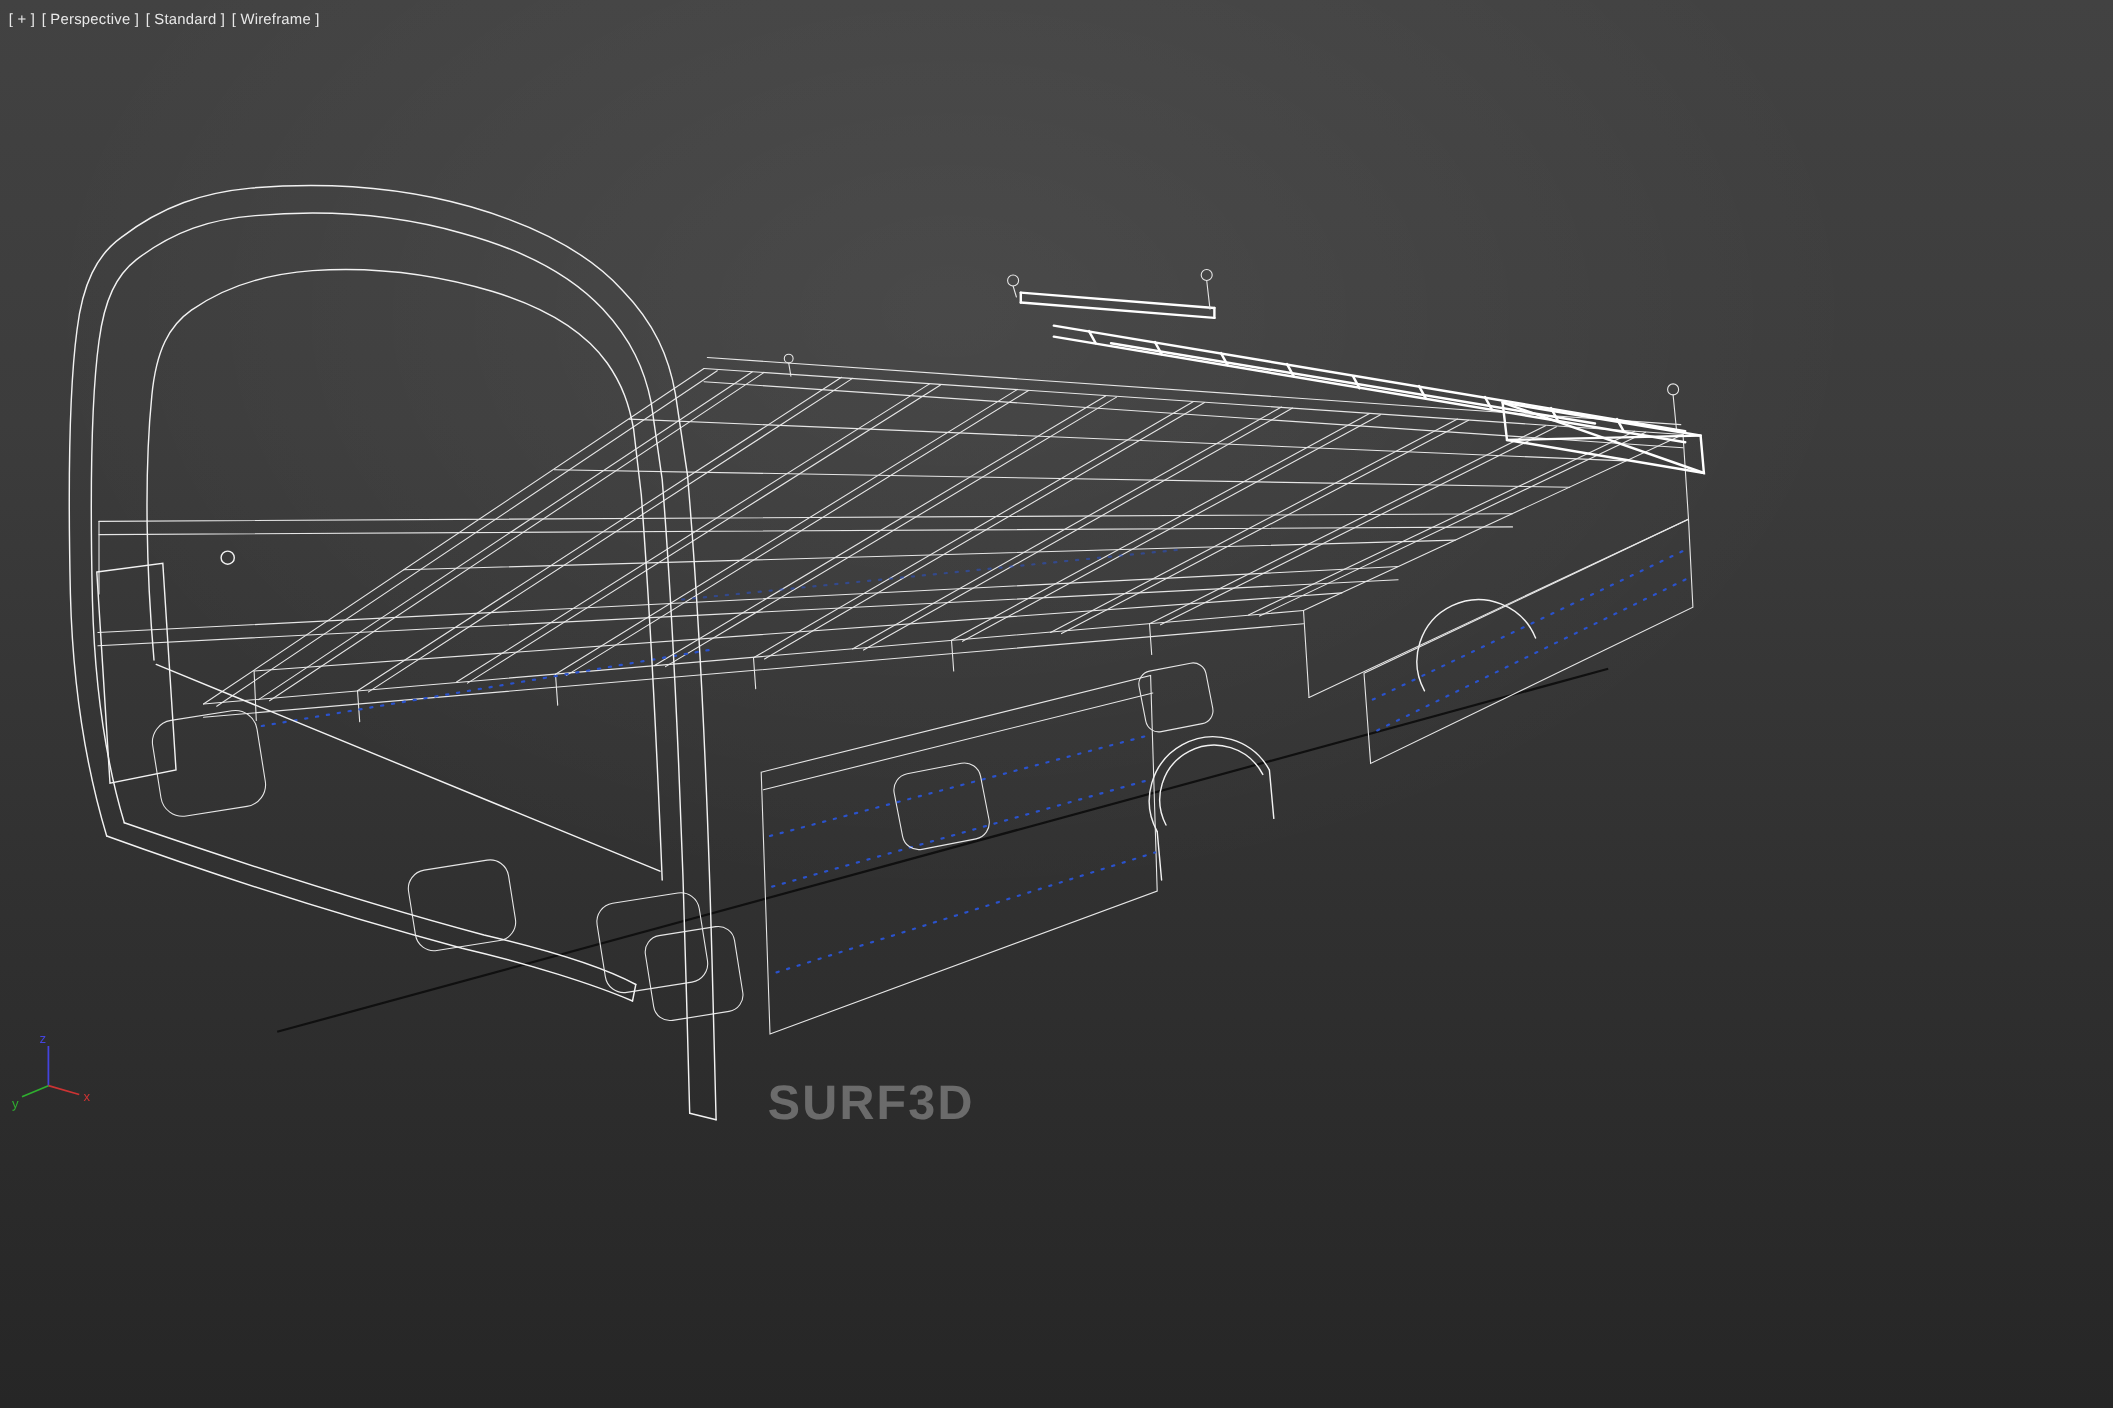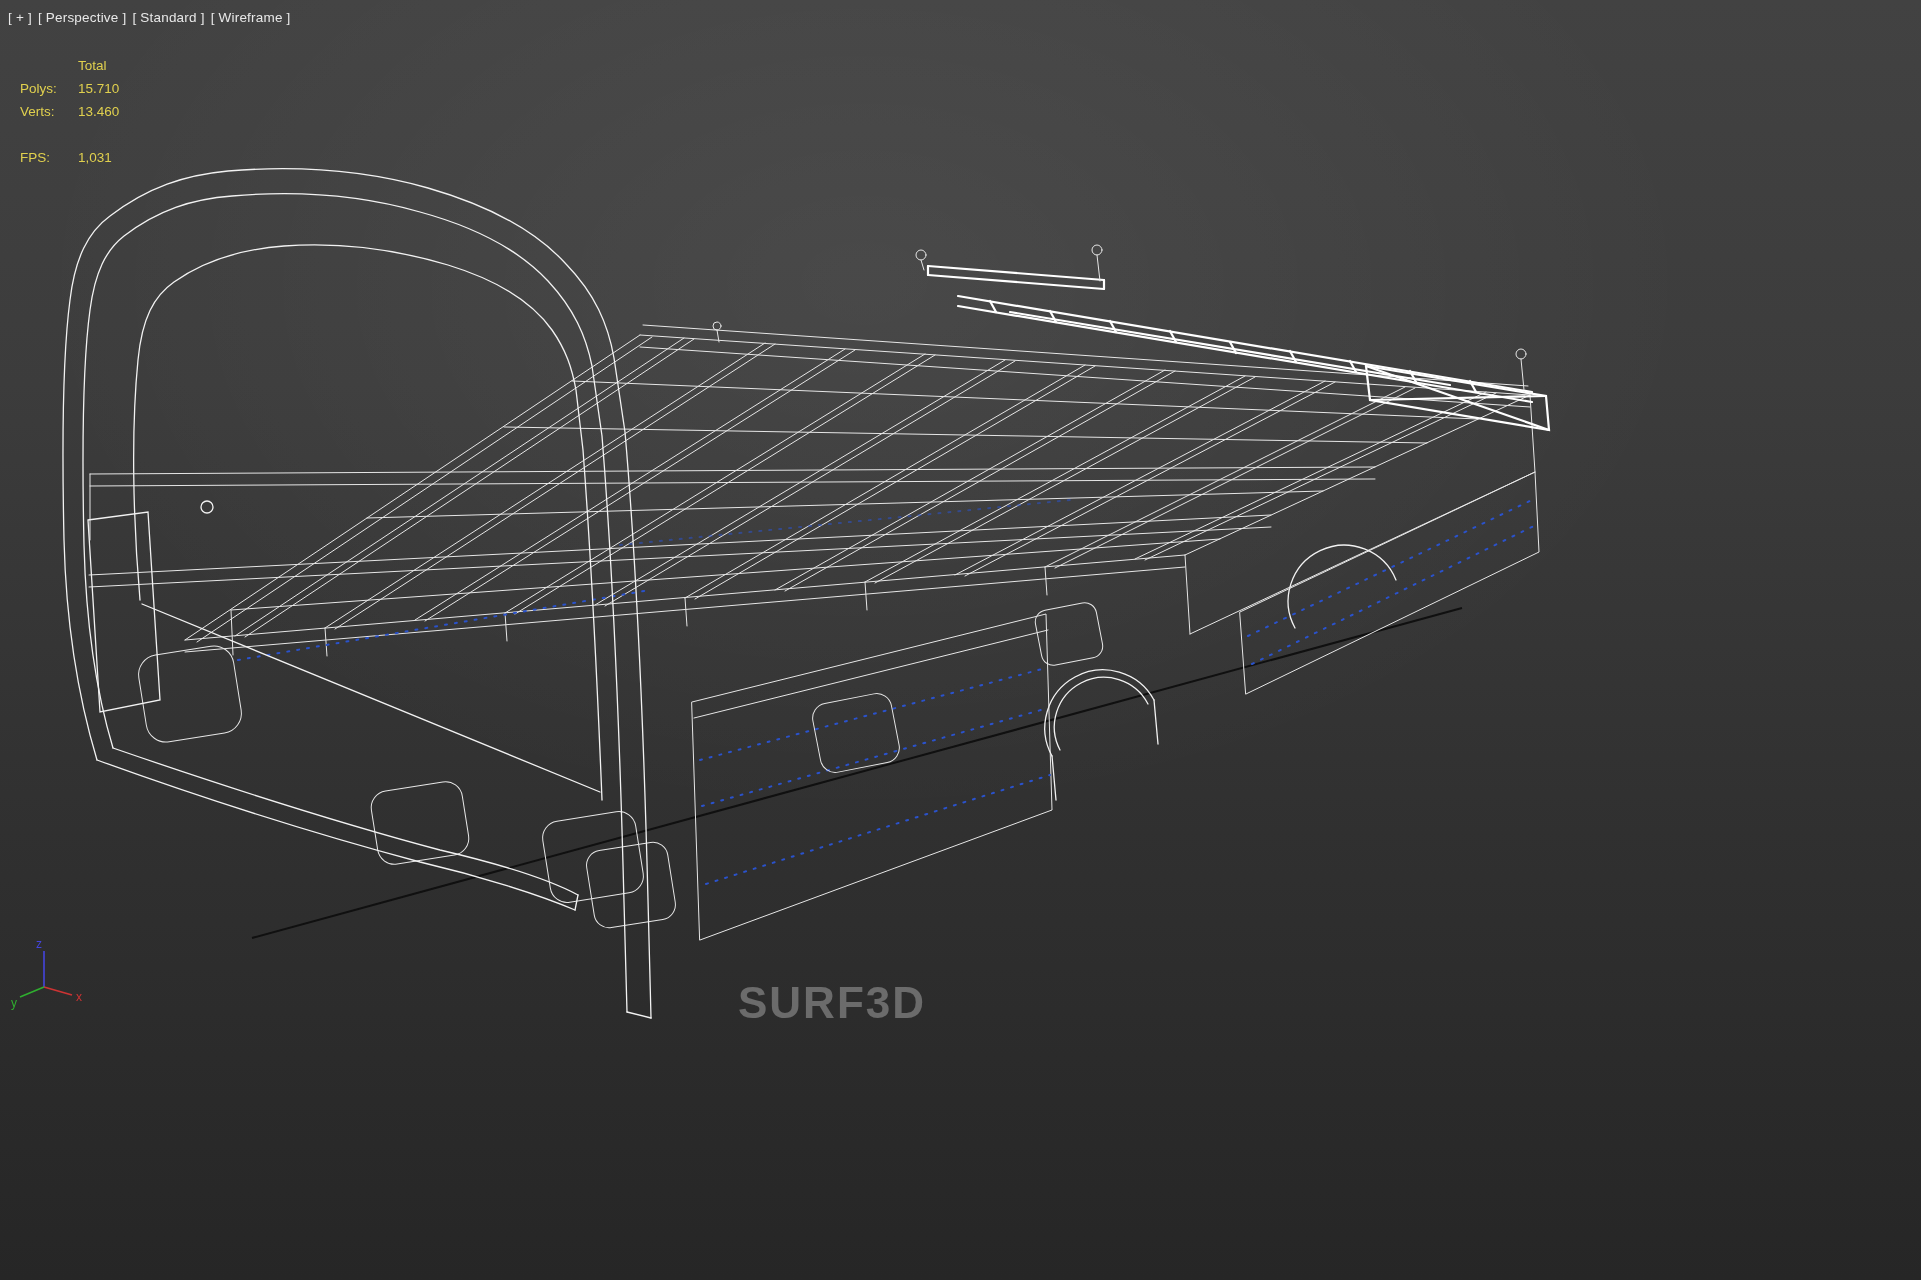--- a/index.html
+++ b/index.html
@@ -24,21 +24,20 @@
     color:#e0d04e;font-size:13.5px;line-height:23px;
     user-select:none;
   }
   .stats .row{display:grid;grid-template-columns:58px auto;}
   .stats .spacer{height:23px;}
   .watermark{
     position:absolute;left:698px;top:978px;
     font-size:44px;font-weight:700;letter-spacing:2px;
     color:rgba(255,255,255,0.30);
     user-select:none;
-    margin-left:40px;
   }
   .axis{position:absolute;left:6px;top:935px;}
   .axis text{font-size:12px;font-family:"Liberation Sans",sans-serif;}
   svg .wire{stroke:#e6e6e6;stroke-width:1;fill:none;stroke-linecap:round;}
   svg .wire2{stroke:#f2f2f2;stroke-width:1.3;fill:none;stroke-linecap:round;}
   svg .bright{stroke:#ffffff;stroke-width:2.2;fill:none;stroke-linecap:round;}
   svg .blue{stroke:#2a52cc;stroke-width:2;fill:none;stroke-dasharray:2 8;stroke-linecap:round;}
   svg .ground{stroke:#101010;stroke-width:2;fill:none;}
 </style>
 </head>
@@ -200,39 +199,20 @@
     </g>
   </svg>
 
   <div class="label-bar">
     <span>[ + ]</span>
     <span>[ Perspective ]</span>
     <span>[ Standard ]</span>
     <span>[ Wireframe ]</span>
   </div>
 
-  <div class="stats">
-    <div class="row">
-      <span></span>
-      <span>Total</span>
-    </div>
-    <div class="row">
-      <span>Polys:</span>
-      <span>15.710</span>
-    </div>
-    <div class="row">
-      <span>Verts:</span>
-      <span>13.460</span>
-    </div>
-    <div class="spacer"></div>
-    <div class="row">
-      <span>FPS:</span>
-      <span>1,031</span>
-    </div>
-  </div>
 
   <svg class="axis" width="90" height="80">
     <line x1="38" y1="52" x2="38" y2="16" stroke="#4444dd" stroke-width="1.6"></line>
     <line x1="38" y1="52" x2="66" y2="60" stroke="#cc3333" stroke-width="1.6"></line>
     <line x1="38" y1="52" x2="14" y2="62" stroke="#2fae2f" stroke-width="1.6"></line>
     <text x="30" y="13" fill="#4444dd">z</text>
     <text x="70" y="66" fill="#cc3333">x</text>
     <text x="5" y="72" fill="#2fae2f">y</text>
   </svg>
 

